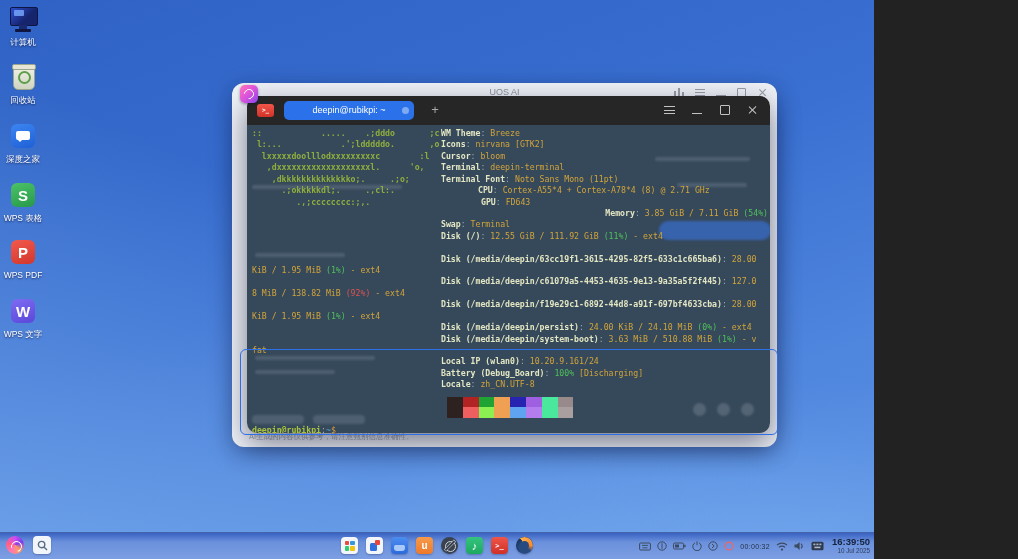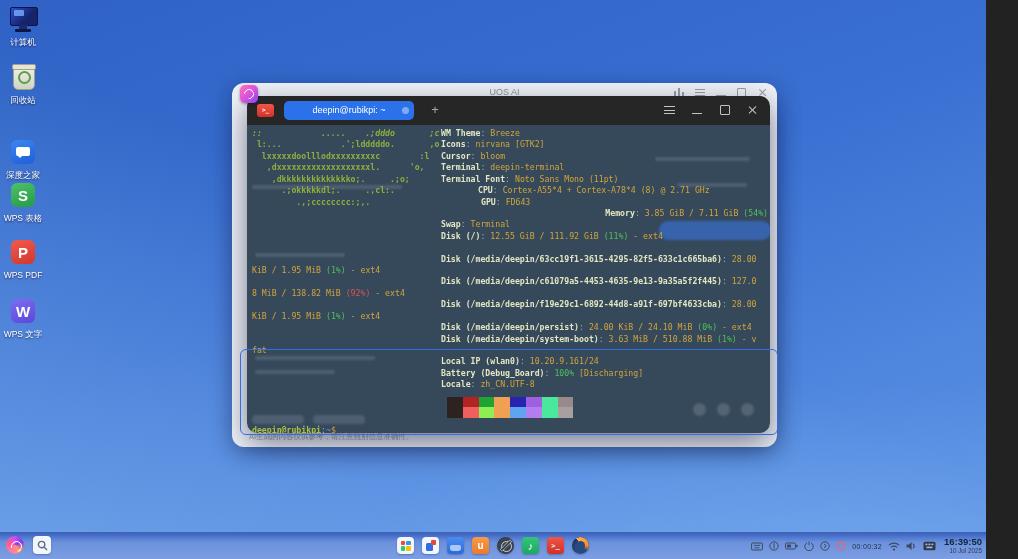--- a/index.html
+++ b/index.html
@@ -1,16 +1,16 @@
 <!DOCTYPE html>
 <html><head>
 <meta charset="utf-8">
 <style>
   html,body{margin:0;padding:0;background:#222;}
-  #stage{position:relative;width:986px;height:559px;overflow:hidden;
+  #stage{position:relative;width:874px;height:559px;overflow:hidden;
     font-family:"Liberation Sans",sans-serif;
     background:
       radial-gradient(120% 90% at 88% 108%, rgba(150,200,250,.35) 0%, rgba(150,200,250,0) 45%),
       linear-gradient(23deg, rgba(140,190,245,.55) 0%, rgba(140,190,245,.25) 28%, rgba(140,190,245,0) 52%),
       linear-gradient(160deg,#2f62c4 0%,#3a70d2 45%,#4f86de 75%,#5c92e4 100%);
   }
   
   .dicon{position:absolute;left:0;width:46px;text-align:center;cursor:default;}
   .dicon .ibox{width:32px;height:32px;margin:0 auto;position:relative;}
   .dicon .lbl{margin-top:2px;font-size:8.5px;color:#fff;text-shadow:0 1px 2px rgba(0,0,40,.7);line-height:10px;}
@@ -151,21 +151,21 @@
     <div class="lbl">计算机</div>
   </div>
   <div class="dicon" style="top:61px">
     <div class="ibox ic-trash">
         <div class="bin"></div>
         <div class="lid"></div>
         <div class="ring"></div>
       </div>
     <div class="lbl">回收站</div>
   </div>
-  <div class="dicon" style="top:136px">
+  <div class="dicon" style="top:120px">
     <div class="ibox ic-home">
         <div class="sq"></div>
         <div class="bub"></div>
         <div class="tail"></div>
       </div>
     <div class="lbl">深度之家</div>
   </div>
   <div class="dicon" style="top:179px">
     <div class="ibox ic-wps">
         <div class="sq" style="background:linear-gradient(160deg,#4cc268,#27994a)">S</div>
@@ -233,21 +233,21 @@
       <div class="smudge pillbtn" style="left:412px;top:96px;width:112px;height:19px"></div>
       <div class="smudge" style="left:8px;top:128px;width:90px;height:4px"></div>
       <div class="smudge" style="left:8px;top:231px;width:120px;height:4px"></div>
       <div class="smudge" style="left:8px;top:245px;width:80px;height:4px"></div>
       <div class="smudge" style="left:5px;top:290px;width:52px;height:9px;border-radius:4px"></div>
       <div class="smudge" style="left:66px;top:290px;width:52px;height:9px;border-radius:4px"></div>
       <div class="smudge circ" style="left:446px;top:278px;width:13px;height:13px"></div>
       <div class="smudge circ" style="left:470px;top:278px;width:13px;height:13px"></div>
       <div class="smudge circ" style="left:494px;top:278px;width:13px;height:13px"></div>
       <div id="term-lines">
-          <div class="tl tl-left" style="top: 3px; font-style: italic;"><span class="c-art">::            .....    .;dddo       ;c</span></div>
+          <div class="tl tl-left" style="top: 3px;"><span class="c-art">::            .....    .;dddo       ;c</span></div>
           <div class="tl tl-left" style="top: 14.42px;"><span class="c-art"> l:...            .';ldddddo.       ,o</span></div>
           <div class="tl tl-left" style="top: 37.26px;"><span class="c-art">   ,dxxxxxxxxxxxxxxxxxxxl.      'o,</span></div>
           <div class="tl tl-left" style="top: 25.84px;"><span class="c-art">  lxxxxxdoolllodxxxxxxxxxc        :l</span></div>
           <div class="tl tl-left" style="top: 48.68px;"><span class="c-art">    ,dkkkkkkkkkkkkkko;.     .;o;</span></div>
           <div class="tl tl-left" style="top: 60.1px;"><span class="c-art">      .;okkkkkdl;.     .,cl:.</span></div>
           <div class="tl tl-left" style="top: 71.52px;"><span class="c-art">         .,;cccccccc:;,.</span></div>
           <div class="tl tl-info" style="top: 3px;"><span class="c-lab">WM Theme</span><span class="c-pun">: </span><span class="c-val">Breeze</span></div>
           <div class="tl tl-info" style="top: 14.42px;"><span class="c-lab">Icons</span><span class="c-pun">: </span><span class="c-val">nirvana [GTK2]</span></div>
           <div class="tl tl-info" style="top: 25.84px;"><span class="c-lab">Cursor</span><span class="c-pun">: </span><span class="c-val">bloom</span></div>
           <div class="tl tl-info" style="top: 37.26px;"><span class="c-lab">Terminal</span><span class="c-pun">: </span><span class="c-val">deepin-terminal</span></div>

